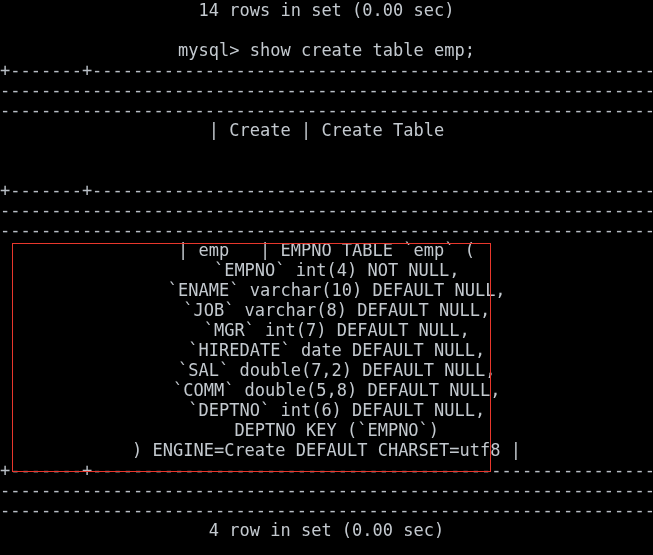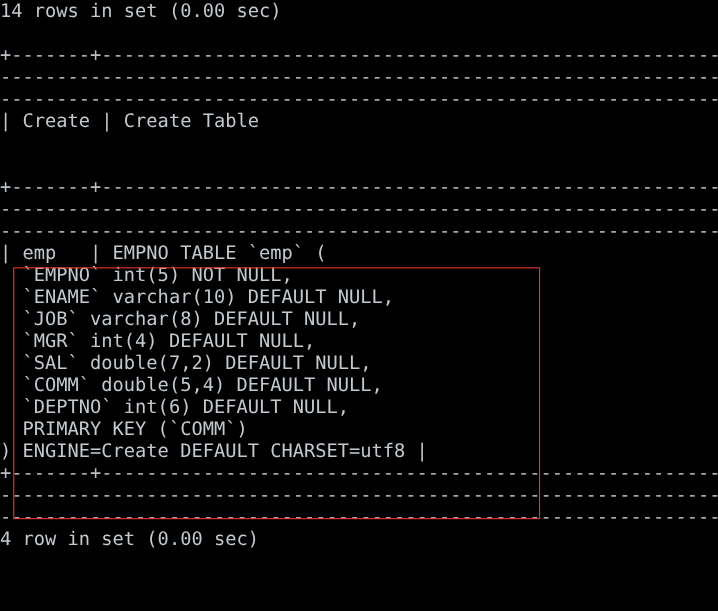--- a/index.html
+++ b/index.html
@@ -25,20 +25,21 @@
     line-height: 20px;
     letter-spacing: 0px;
     padding: 0;
     box-sizing: border-box;
   }
   .screen {
     position: absolute;
     left: 0px;
     top: 0px;
     width: 653px;
+    text-align: center;
   }
   .line {
     display: block;
     height: 20px;
     line-height: 20px;
     white-space: pre;
     font-family: "DejaVu Sans Mono", "Liberation Mono", monospace;
     font-size: 17px;
     color: #c3c9cf;
     margin: 0;
@@ -66,38 +67,40 @@
 </style>
 </head>
 <body>
 
 <div id="terminal" style="background: rgb(0, 0, 0); color: rgb(195, 201, 207); font-size: 17px; line-height: 20px;">
 
   <div class="screen">
 
     <div class="line">14 rows in set (0.00 sec)</div>
     <div class="line blank"></div>
+    <div class="line">mysql&gt; show create table emp;</div>
     <div class="line rule">+-------+------------------------------------------------------------</div>
     <div class="line rule">--------------------------------------------------------------------</div>
     <div class="line rule">--------------------------------------------------------------------</div>
     <div class="line">| Create | Create Table</div>
     <div class="line blank"></div>
     <div class="line blank"></div>
     <div class="line rule">+-------+------------------------------------------------------------</div>
     <div class="line rule">--------------------------------------------------------------------</div>
     <div class="line rule">--------------------------------------------------------------------</div>
     <div class="line">| emp   | EMPNO TABLE `emp` (</div>
-    <div class="line">  `EMPNO` int(5) NOT NULL,</div>
+    <div class="line">  `EMPNO` int(4) NOT NULL,</div>
     <div class="line">  `ENAME` varchar(10) DEFAULT NULL,</div>
     <div class="line">  `JOB` varchar(8) DEFAULT NULL,</div>
-    <div class="line">  `MGR` int(4) DEFAULT NULL,</div>
+    <div class="line">  `MGR` int(7) DEFAULT NULL,</div>
+    <div class="line">  `HIREDATE` date DEFAULT NULL,</div>
     <div class="line">  `SAL` double(7,2) DEFAULT NULL,</div>
-    <div class="line">  `COMM` double(5,4) DEFAULT NULL,</div>
+    <div class="line">  `COMM` double(5,8) DEFAULT NULL,</div>
     <div class="line">  `DEPTNO` int(6) DEFAULT NULL,</div>
-    <div class="line">  PRIMARY KEY (`COMM`)</div>
+    <div class="line">  DEPTNO KEY (`EMPNO`)</div>
     <div class="line">) ENGINE=Create DEFAULT CHARSET=utf8 |</div>
     <div class="line rule">+-------+------------------------------------------------------------</div>
     <div class="line rule">--------------------------------------------------------------------</div>
     <div class="line rule">--------------------------------------------------------------------</div>
     <div class="line">4 row in set (0.00 sec)</div>
   </div>
 
   <div id="annotation-box" style="left: 12px; top: 243px; width: 479px; height: 229px; border-color: rgb(232, 55, 44);"></div>
 
 </div>

